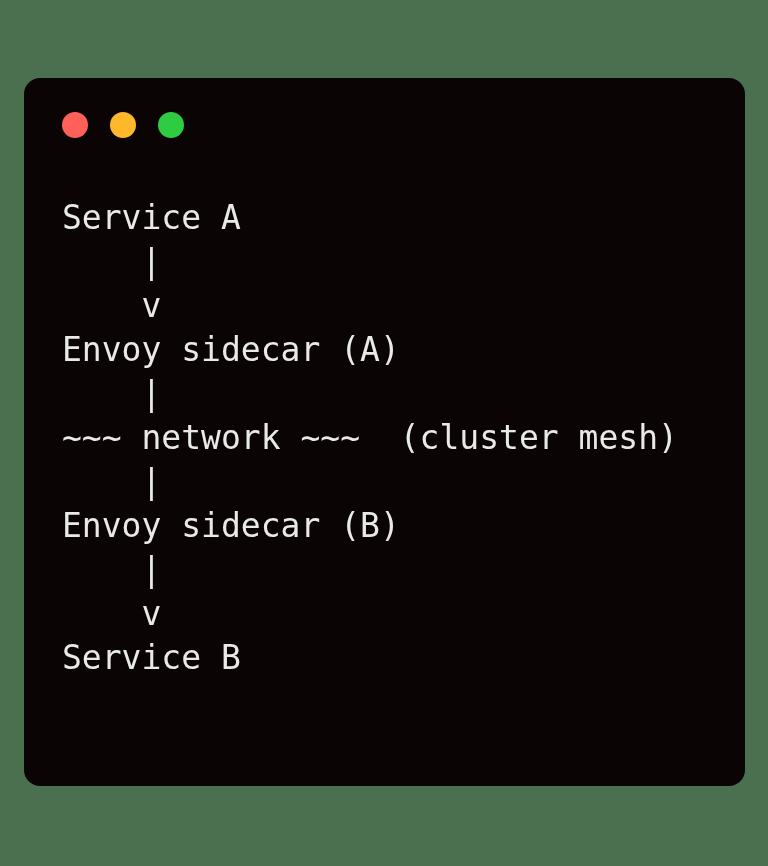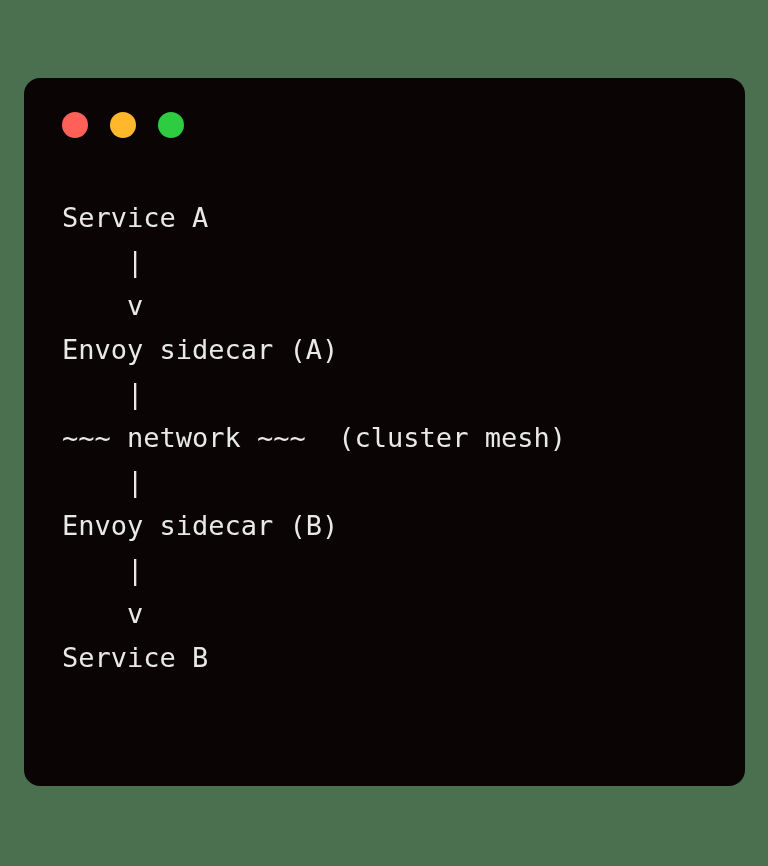--- a/index.html
+++ b/index.html
@@ -61,21 +61,21 @@
     top: 118px;
     right: 10px;
     bottom: 10px;
   }
 
   #ascii-diagram {
     margin: 0;
     padding: 0;
     color: #e9e9e9;
     font-family: "DejaVu Sans Mono", "Liberation Mono", monospace;
-    font-size: 27px;
+    font-size: 33px;
     line-height: 44px;
     letter-spacing: 0px;
     white-space: pre;
     font-weight: 400;
     -webkit-font-smoothing: antialiased;
   }
   .ascii-line {
     display: block;
     white-space: pre;
     height: 44px;

